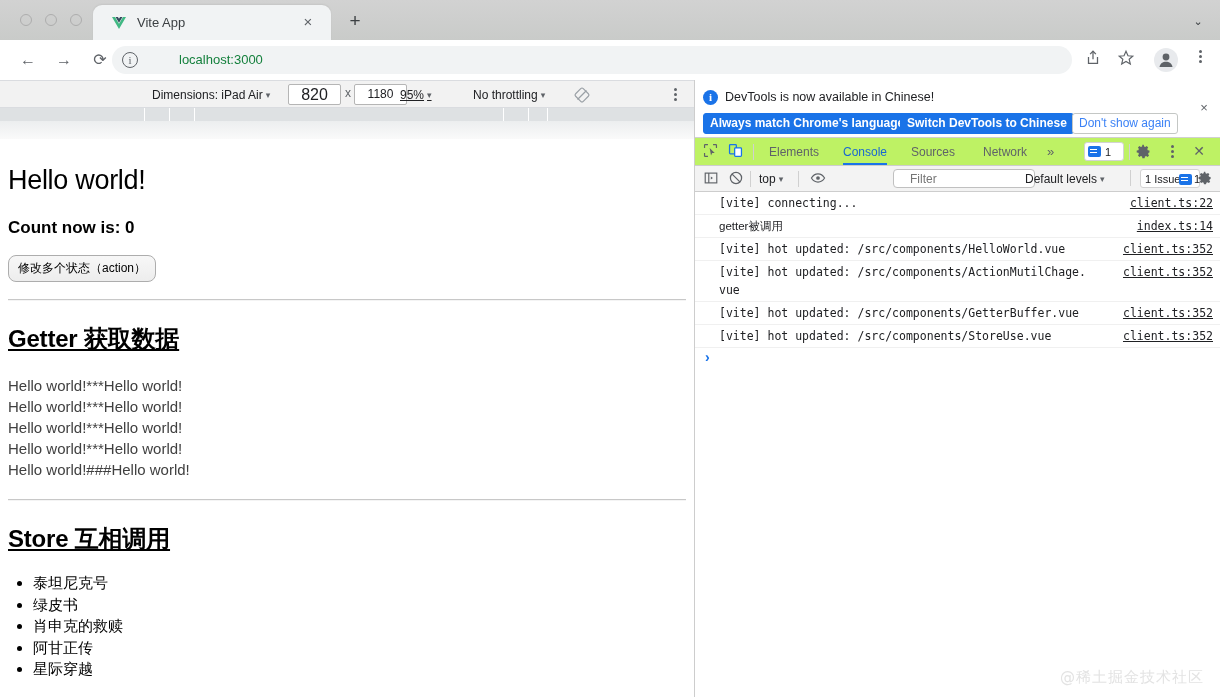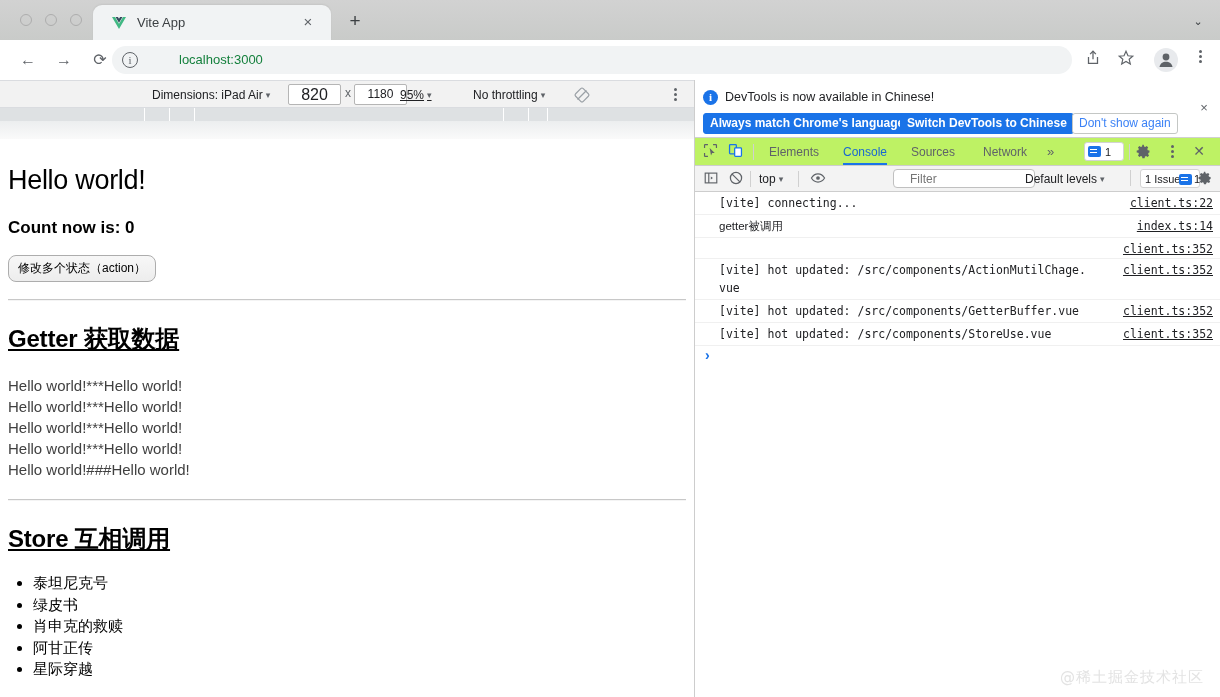--- a/index.html
+++ b/index.html
@@ -478,20 +478,21 @@
     <div class="dt-console">
       <div class="cmsg">
         <span class="cmsg-txt">[vite] connecting...</span>
         <span class="cmsg-src">client.ts:22</span>
       </div>
       <div class="cmsg">
         <span class="cmsg-txt" style="font-family:'Liberation Sans',sans-serif">getter被调用</span>
         <span class="cmsg-src">index.ts:14</span>
       </div>
       <div class="cmsg">
+        <span class="cmsg-txt">[vite] hot updated: /src/components/HelloWorld.vue</span>
         <span class="cmsg-src">client.ts:352</span>
       </div>
       <div class="cmsg">
         <span class="cmsg-txt" style="padding-right:130px">[vite] hot updated: /src/components/ActionMutilChage.vue</span>
         <span class="cmsg-src">client.ts:352</span>
       </div>
       <div class="cmsg">
         <span class="cmsg-txt" style="padding-right:130px">[vite] hot updated: /src/components/GetterBuffer.vue</span>
         <span class="cmsg-src">client.ts:352</span>
       </div>

